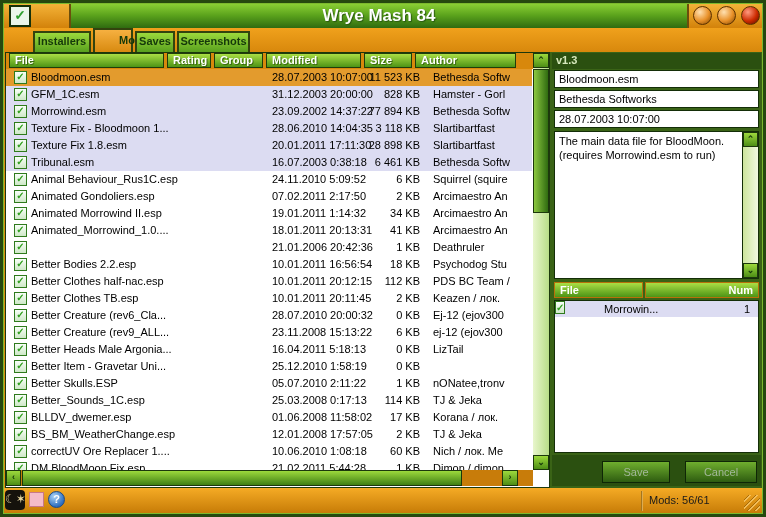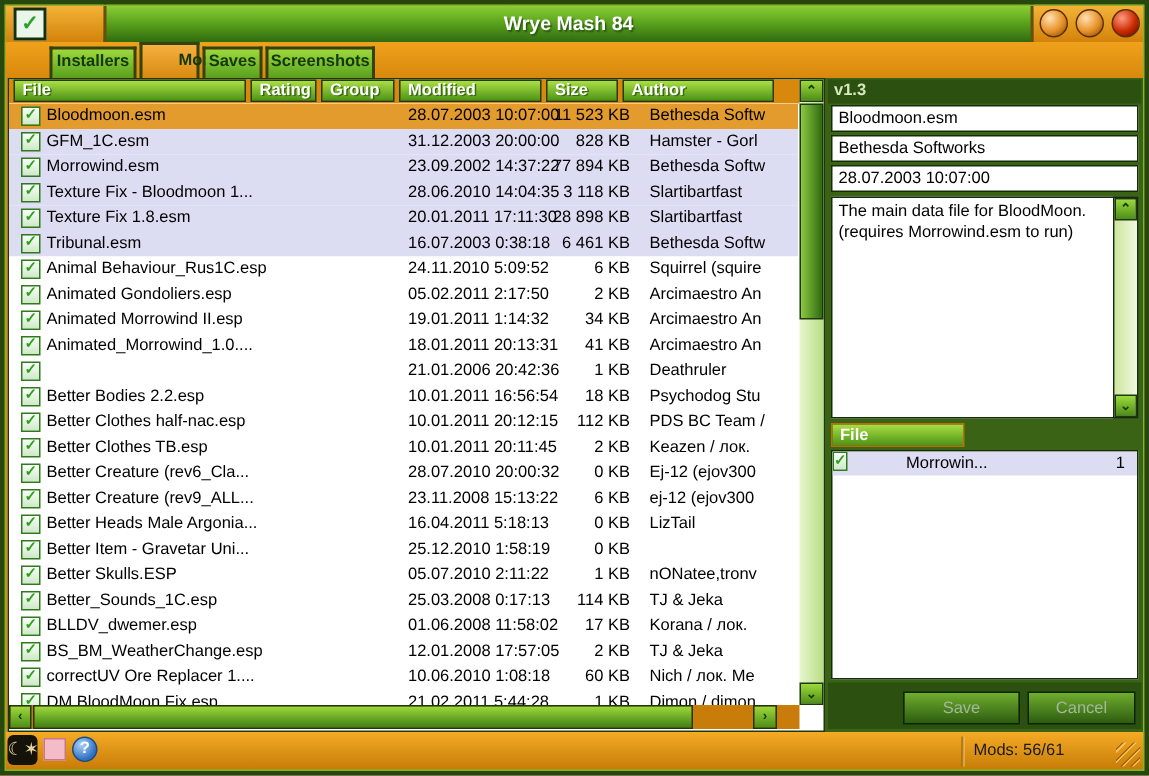--- a/index.html
+++ b/index.html
@@ -3,21 +3,21 @@
 <meta charset="utf-8">
 <style>
   html,body{margin:0;padding:0;background:#444;}
   #window{position:relative;width:766px;height:517px;background:#dd8c0e;font-family:"Liberation Sans",sans-serif;font-size:11px;overflow:hidden;color:#000;}
   .frame{position:absolute;inset:0;border:3px solid #26480f;box-shadow:inset 0 0 0 1px #7cb82e;pointer-events:none;z-index:60;}
 
   
   .titlebar{position:absolute;left:3px;top:3px;right:3px;height:25px;background:linear-gradient(#8ed236,#5aa21c 50%,#2f6b10);}
   .title-left{position:absolute;left:0;top:0;width:68px;height:100%;background:linear-gradient(#f5b53a,#d3820a);border-right:2px solid #6b4e0c;box-sizing:border-box;}
   .app-icon{position:absolute;left:6px;top:2px;width:18px;height:18px;background:#eaf6ea;border:2px solid #16310a;color:#2d9f2d;font-weight:bold;font-size:14px;line-height:16px;text-align:center;}
-  .title-text{position:absolute;left:70px;right:78px;top:0;height:100%;display:flex;align-items:center;justify-content:center;color:#fff;font-weight:bold;font-size:13px;text-shadow:1px 1px 1px #2a5a10;}
+  .title-text{position:absolute;left:70px;right:78px;top:0;height:100%;display:flex;align-items:center;justify-content:center;color:#fff;font-weight:bold;font-size:17px;text-shadow:1px 1px 1px #2a5a10;}
   .title-right{position:absolute;right:0;top:0;width:76px;height:100%;background:linear-gradient(#f5b53a,#d3820a);border-left:2px solid #6b4e0c;display:flex;align-items:center;gap:5px;padding-left:4px;box-sizing:border-box;}
   .orb{width:19px;height:19px;border-radius:50%;border:1px solid #5a3000;box-sizing:border-box;}
   .orb.o{background:radial-gradient(circle at 35% 30%,#ffe0b0,#e89028 55%,#7a4400);}
   .orb.r{background:radial-gradient(circle at 35% 30%,#ff9a80,#cc2a00 55%,#500c00);}
 
   
   .tabbar{position:absolute;left:3px;top:28px;right:3px;height:24px;background:linear-gradient(#f0a11c,#d8880c);}
   .tab{position:absolute;bottom:0;height:21px;box-sizing:border-box;border:2px solid #33430e;border-bottom:none;background:linear-gradient(#9cd93c,#58a01e);color:#14380a;font-weight:bold;text-align:center;line-height:17px;cursor:pointer;margin-left:22px;}
   .tab.active{height:24px;background:linear-gradient(#f6b040,#d88a10);line-height:20px;padding-left:24px;}
 
@@ -60,21 +60,21 @@
   .m-hdr{position:absolute;left:4px;top:230px;width:205px;height:17px;display:flex;gap:2px;}
   .mseg{height:16px;background:linear-gradient(#aade44,#4d9416);border:1px solid #b8700a;box-sizing:border-box;color:#fff;font-weight:bold;line-height:14px;padding:0 5px;}
   .m-file{width:89px;} .m-num{flex:1;text-align:right;}
   .m-list{position:absolute;left:4px;top:248px;width:205px;height:153px;background:#fff;border:1px solid #142e08;box-sizing:border-box;overflow:hidden;}
   .m-row{position:relative;height:16px;background:#dcdcf2;}
   .m-row .chk{left:4px;top:2px;}
   .m-row .m-name{position:absolute;left:21px;top:2px;padding-left:28px;}
   .m-row .m-count{position:absolute;right:8px;top:2px;}
   .btn-strip{position:absolute;left:2px;bottom:2px;width:209px;height:31px;background:#2b5010;}
   .btn{position:absolute;top:6px;height:22px;background:linear-gradient(#6fae2e,#2e5c10);border:1px solid #0f2606;box-sizing:border-box;color:#a3b89a;text-align:center;line-height:20px;cursor:pointer;}
-  .btn.save{left:50px;width:78px;}
+  .btn.save{left:50px;width:68px;}
   .btn.cancel{left:133px;width:72px;}
 
   
   .status{position:absolute;left:3px;right:3px;bottom:3px;height:26px;background:linear-gradient(#f5ab25,#c57a06);}
   .ico-mw{position:absolute;left:2px;top:2px;width:20px;height:20px;background:#15120c;border-radius:4px;color:#e8d8a0;text-align:center;line-height:19px;font-size:12px;}
   .ico-pink{position:absolute;left:26px;top:4px;width:15px;height:15px;background:#f4bcc8;border:1px solid #c87888;box-sizing:border-box;}
   .ico-help{position:absolute;left:45px;top:3px;width:17px;height:17px;border-radius:50%;background:radial-gradient(circle at 35% 30%,#aad4f8,#2f6fc0 70%);border:1px solid #1a4a8a;box-sizing:border-box;color:#fff;font-weight:bold;text-align:center;line-height:15px;font-size:11px;}
   .st-div{position:absolute;left:638px;top:3px;width:2px;height:20px;background:linear-gradient(90deg,#8a5a04,#f8c86a);}
   .mods-count{position:absolute;left:646px;top:0;height:100%;line-height:24px;color:#1a1a1a;}
   .grip{position:absolute;right:3px;bottom:3px;width:16px;height:16px;background:repeating-linear-gradient(135deg,transparent 0 3px,#9a6206 3px 4px,#f8c86a 4px 5px);opacity:.8;}
@@ -158,21 +158,21 @@
         <div class="row">
           <span class="chk">✓</span>
           <span class="c-name">Animal Behaviour_Rus1C.esp</span>
           <span class="c-mod">24.11.2010 5:09:52</span>
           <span class="c-size">6 KB</span>
           <span class="c-auth">Squirrel (squire</span>
         </div>
         <div class="row">
           <span class="chk">✓</span>
           <span class="c-name">Animated Gondoliers.esp</span>
-          <span class="c-mod">05.02.2011 2:17:50</span>
+          <span class="c-mod">07.02.2011 2:17:50</span>
           <span class="c-size">2 KB</span>
           <span class="c-auth">Arcimaestro An</span>
         </div>
         <div class="row">
           <span class="chk">✓</span>
           <span class="c-name">Animated Morrowind II.esp</span>
           <span class="c-mod">19.01.2011 1:14:32</span>
           <span class="c-size">34 KB</span>
           <span class="c-auth">Arcimaestro An</span>
         </div>
@@ -301,20 +301,21 @@
     <div class="field f2">Bethesda Softworks</div>
     <div class="field f3">28.07.2003 10:07:00</div>
     <div class="desc">The main data file for BloodMoon.
 (requires Morrowind.esm to run)</div>
     <div class="desc-scroll">
       <div class="sb-btn up">⌃</div>
       <div class="sb-btn down">⌄</div>
     </div>
     <div class="m-hdr">
       <div class="mseg m-file">File</div>
+      <div class="mseg m-num">Num</div>
     </div>
     <div class="m-list">
         <div class="m-row"><span class="chk">✓</span><span class="m-name">Morrowin...</span><span class="m-count">1</span></div>
       </div>
     <div class="btn-strip">
       <div class="btn save">Save</div>
       <div class="btn cancel">Cancel</div>
     </div>
   </div>
 

